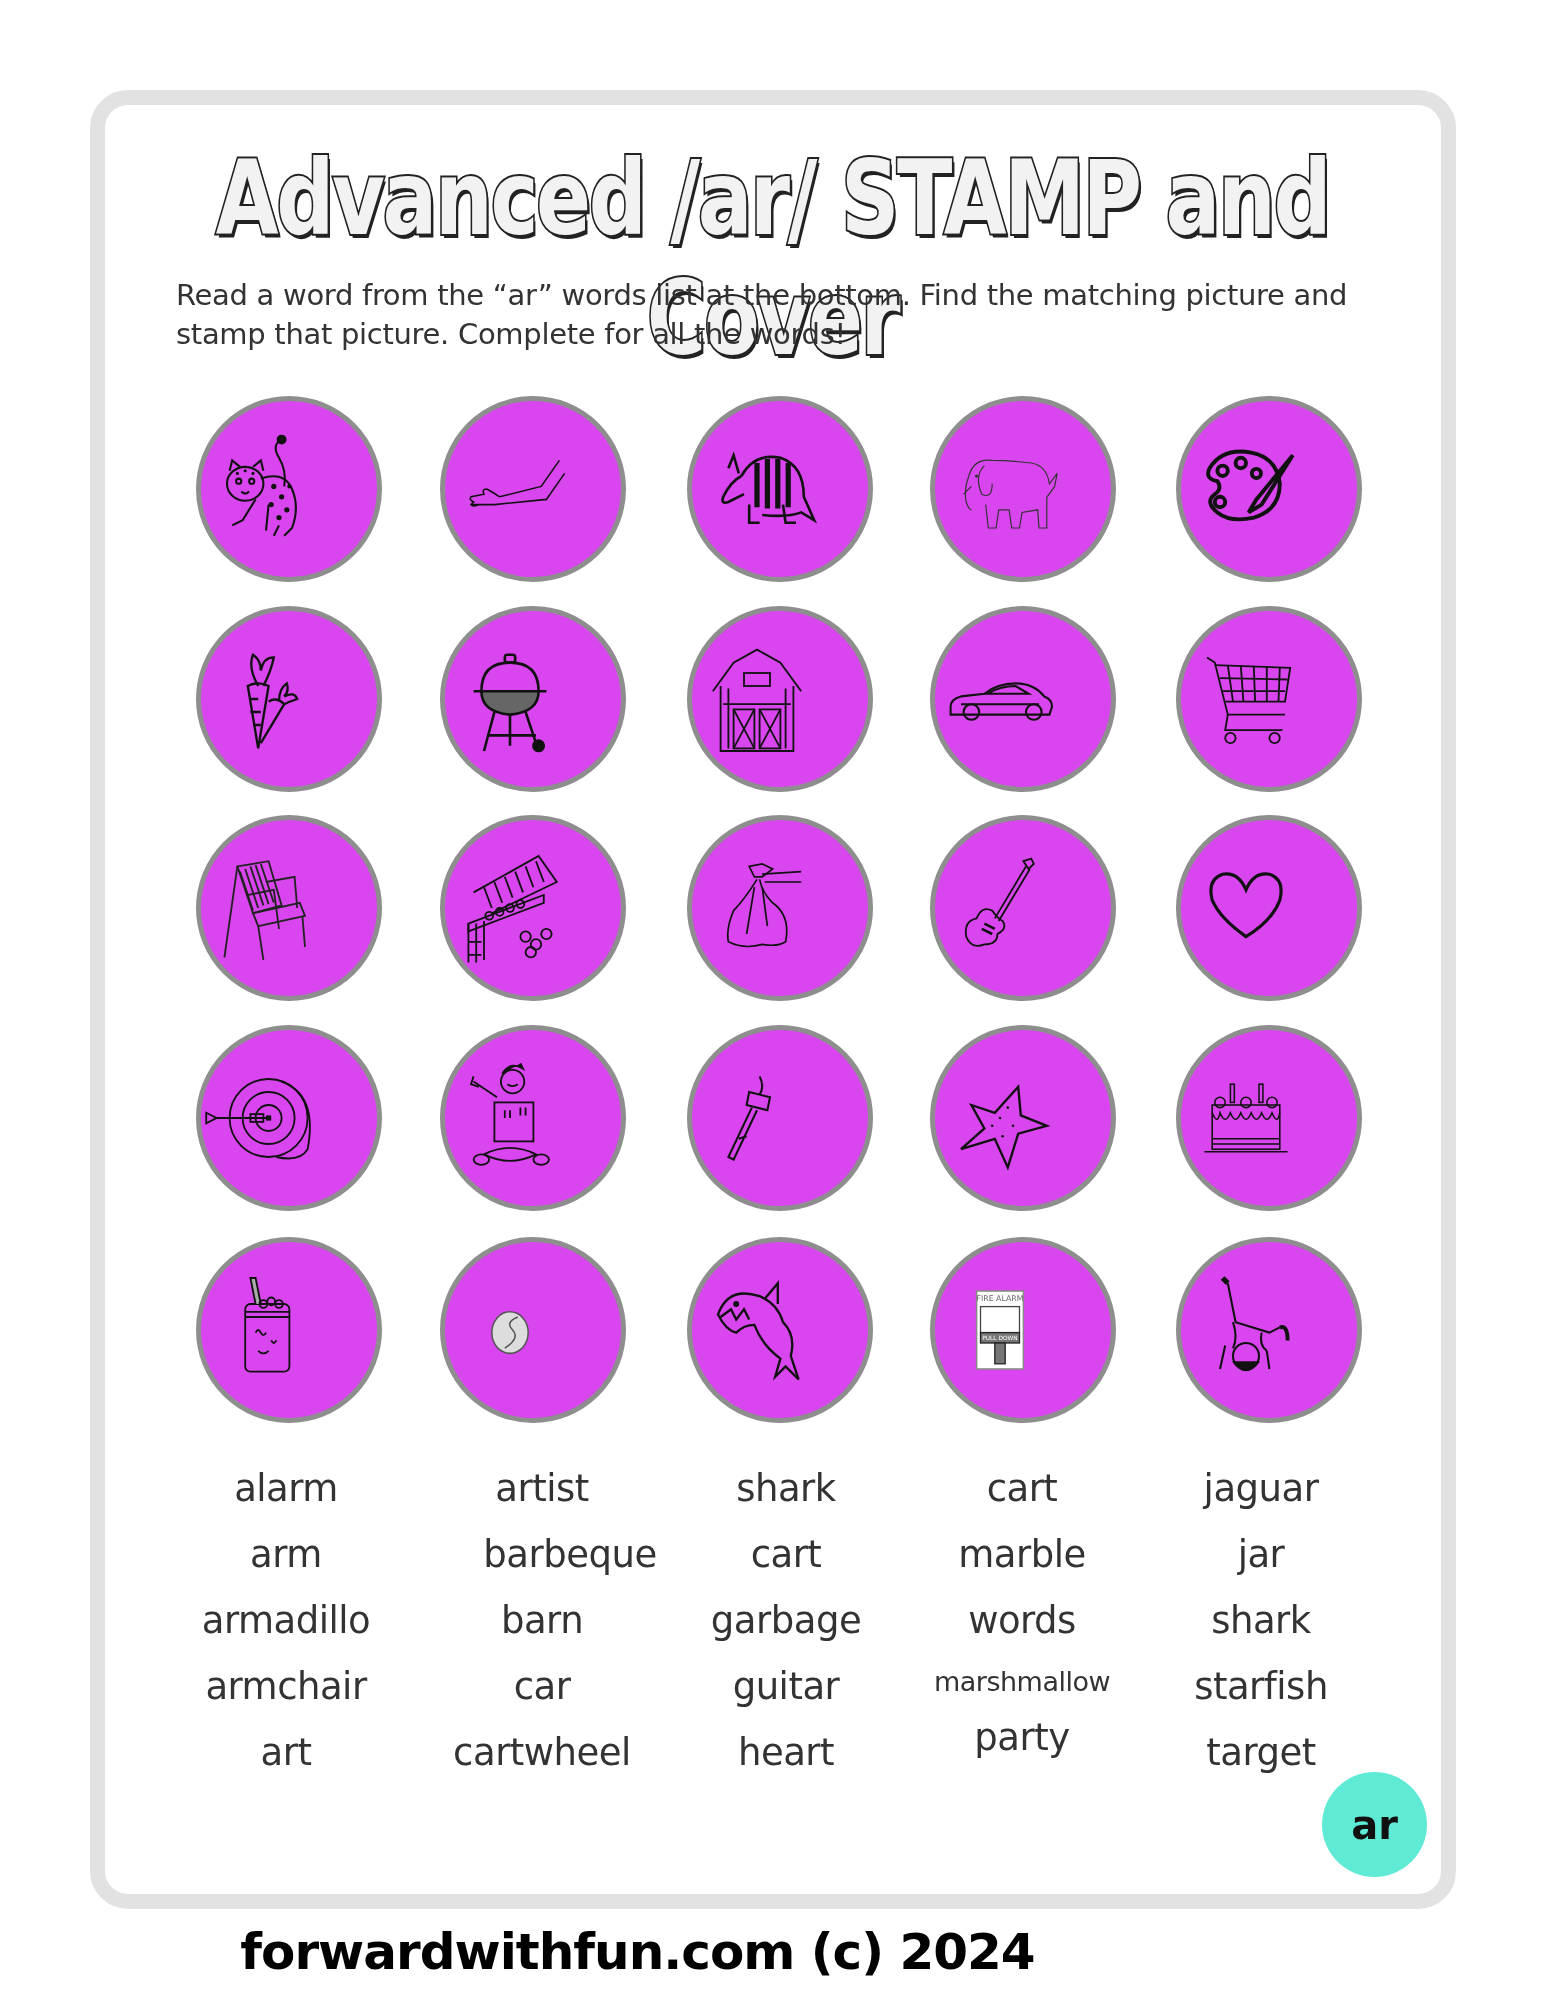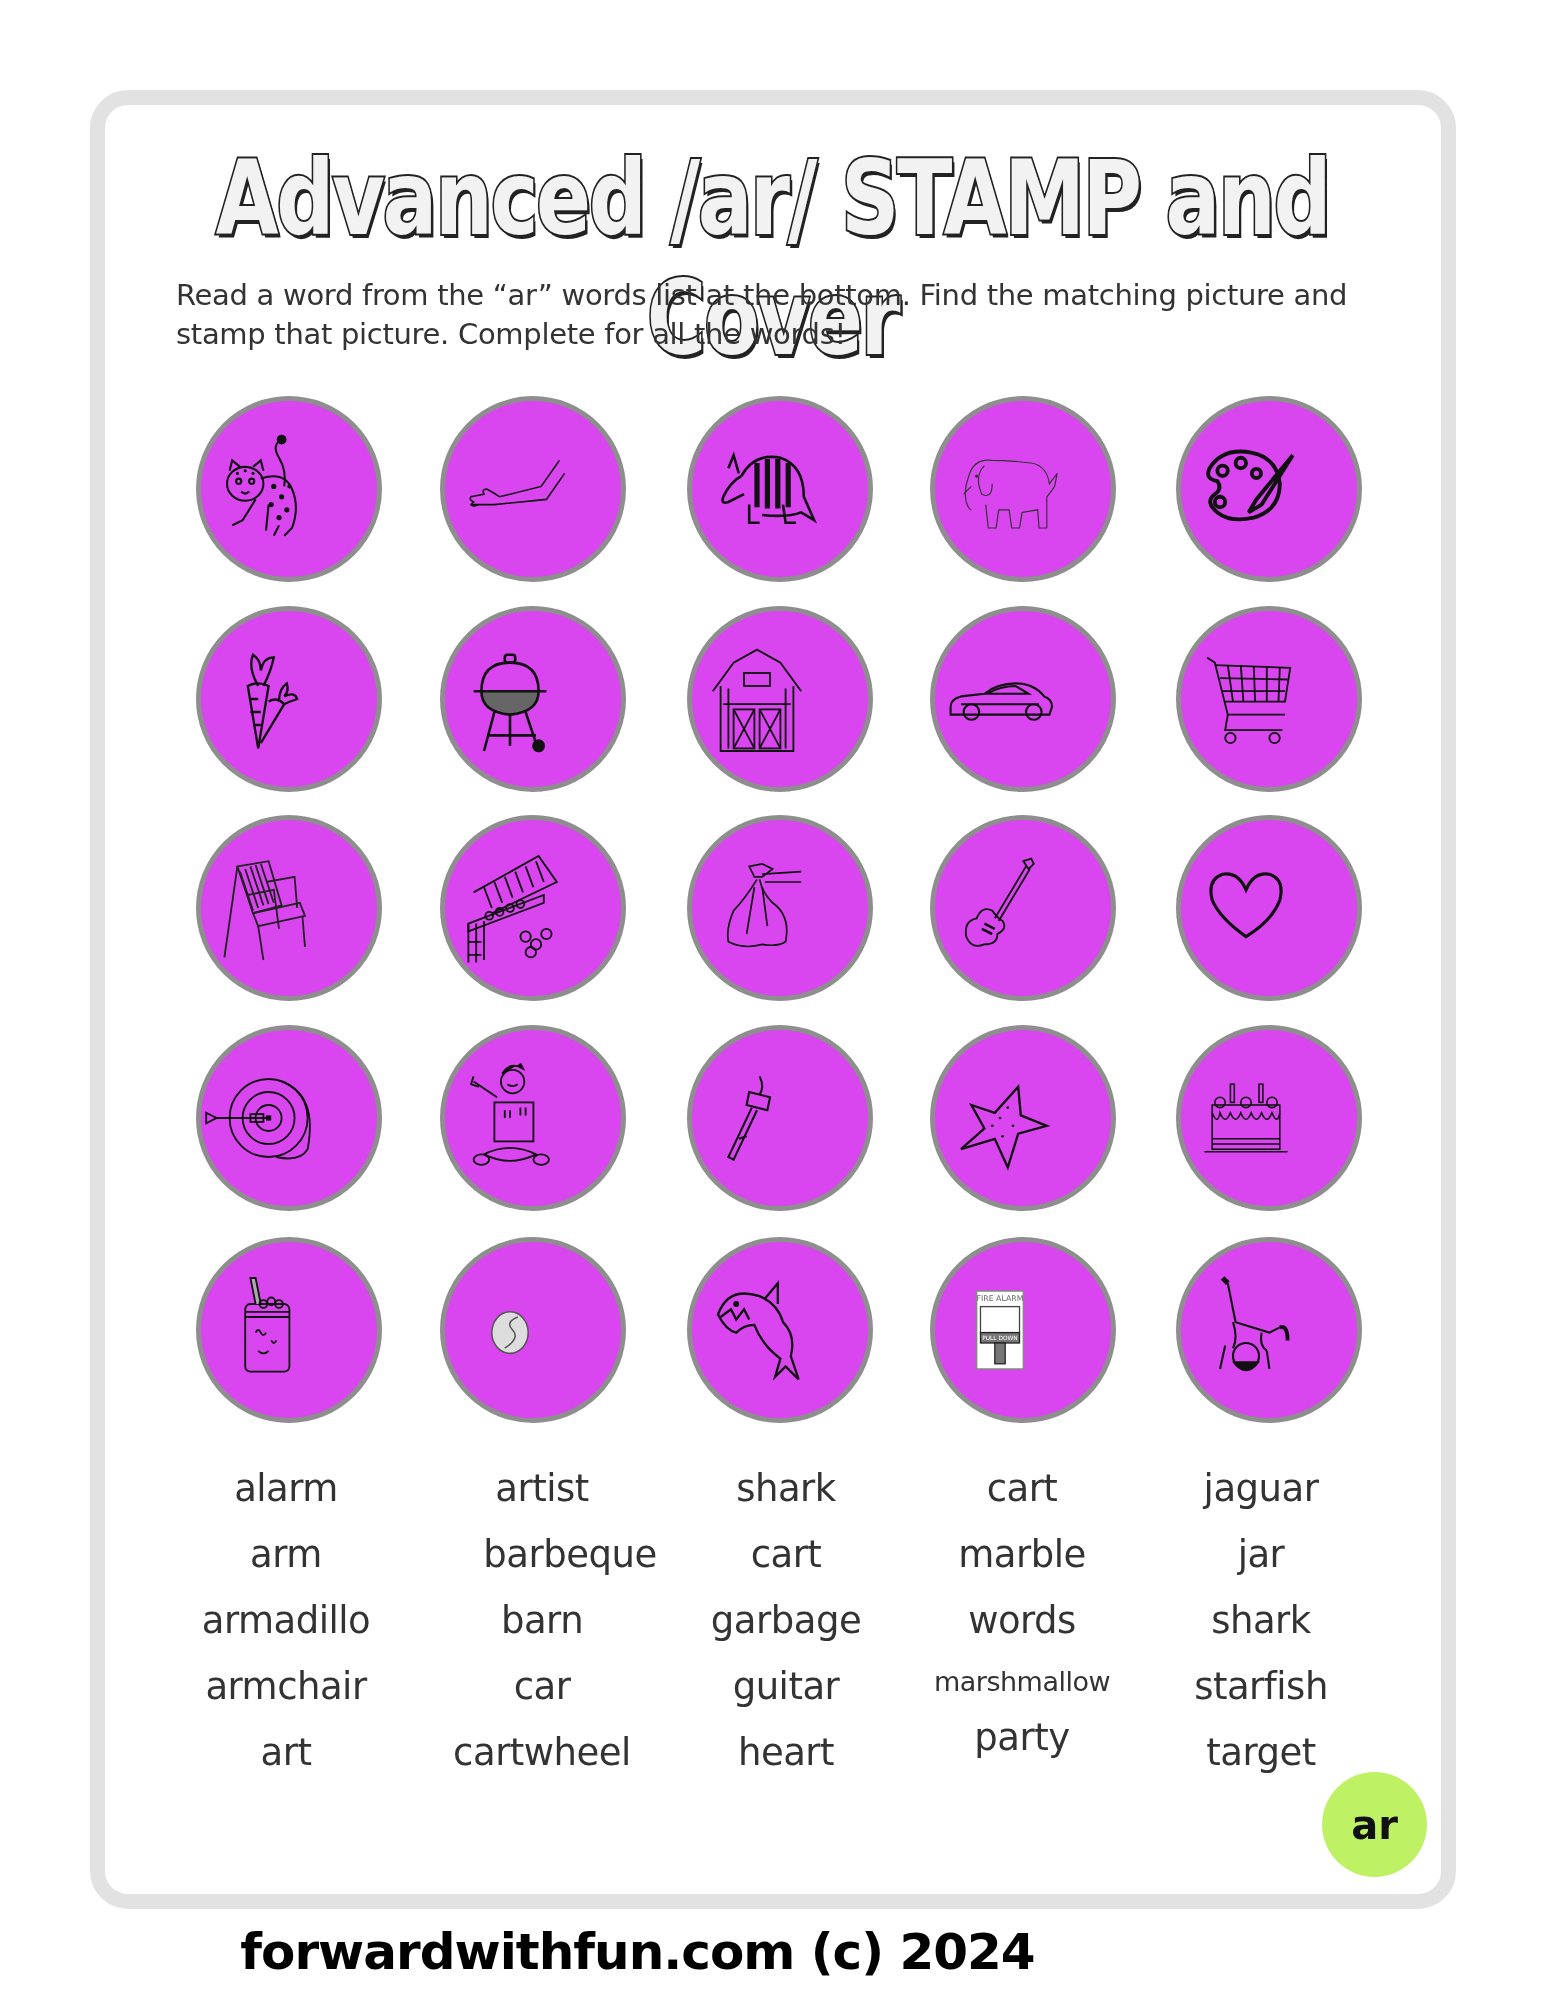--- a/index.html
+++ b/index.html
@@ -30,21 +30,21 @@
   }
   .stamp svg { width: 130px; height: 130px; }
   .word {
     position: absolute; width: 240px; text-align: center; transform: translateX(-120px);
     font-family: "DejaVu Sans", sans-serif; font-size: 37px; color: #333; line-height: 44px;
     font-weight: normal; letter-spacing: -0.5px;
   }
   .word.small { font-size: 27px; }
   .badge {
     position: absolute; left: 1322px; top: 1772px; width: 105px; height: 105px; border-radius: 50%;
-    background: #bef264; display: flex; align-items: center; justify-content: center;
+    background: #5eead4; display: flex; align-items: center; justify-content: center;
     font-family: "DejaVu Sans", sans-serif; font-weight: bold; font-size: 40px; color: #111;
   }
   .footer {
     position: absolute; left: 0; top: 1922px; width: 1227px; text-align: center;
     font-family: "DejaVu Sans", sans-serif; font-weight: bold; font-size: 50px; color: #000;
     line-height: 60px; letter-spacing: -1px; margin-left: 24px;
   }
 </style>
 </head>
 <body>

